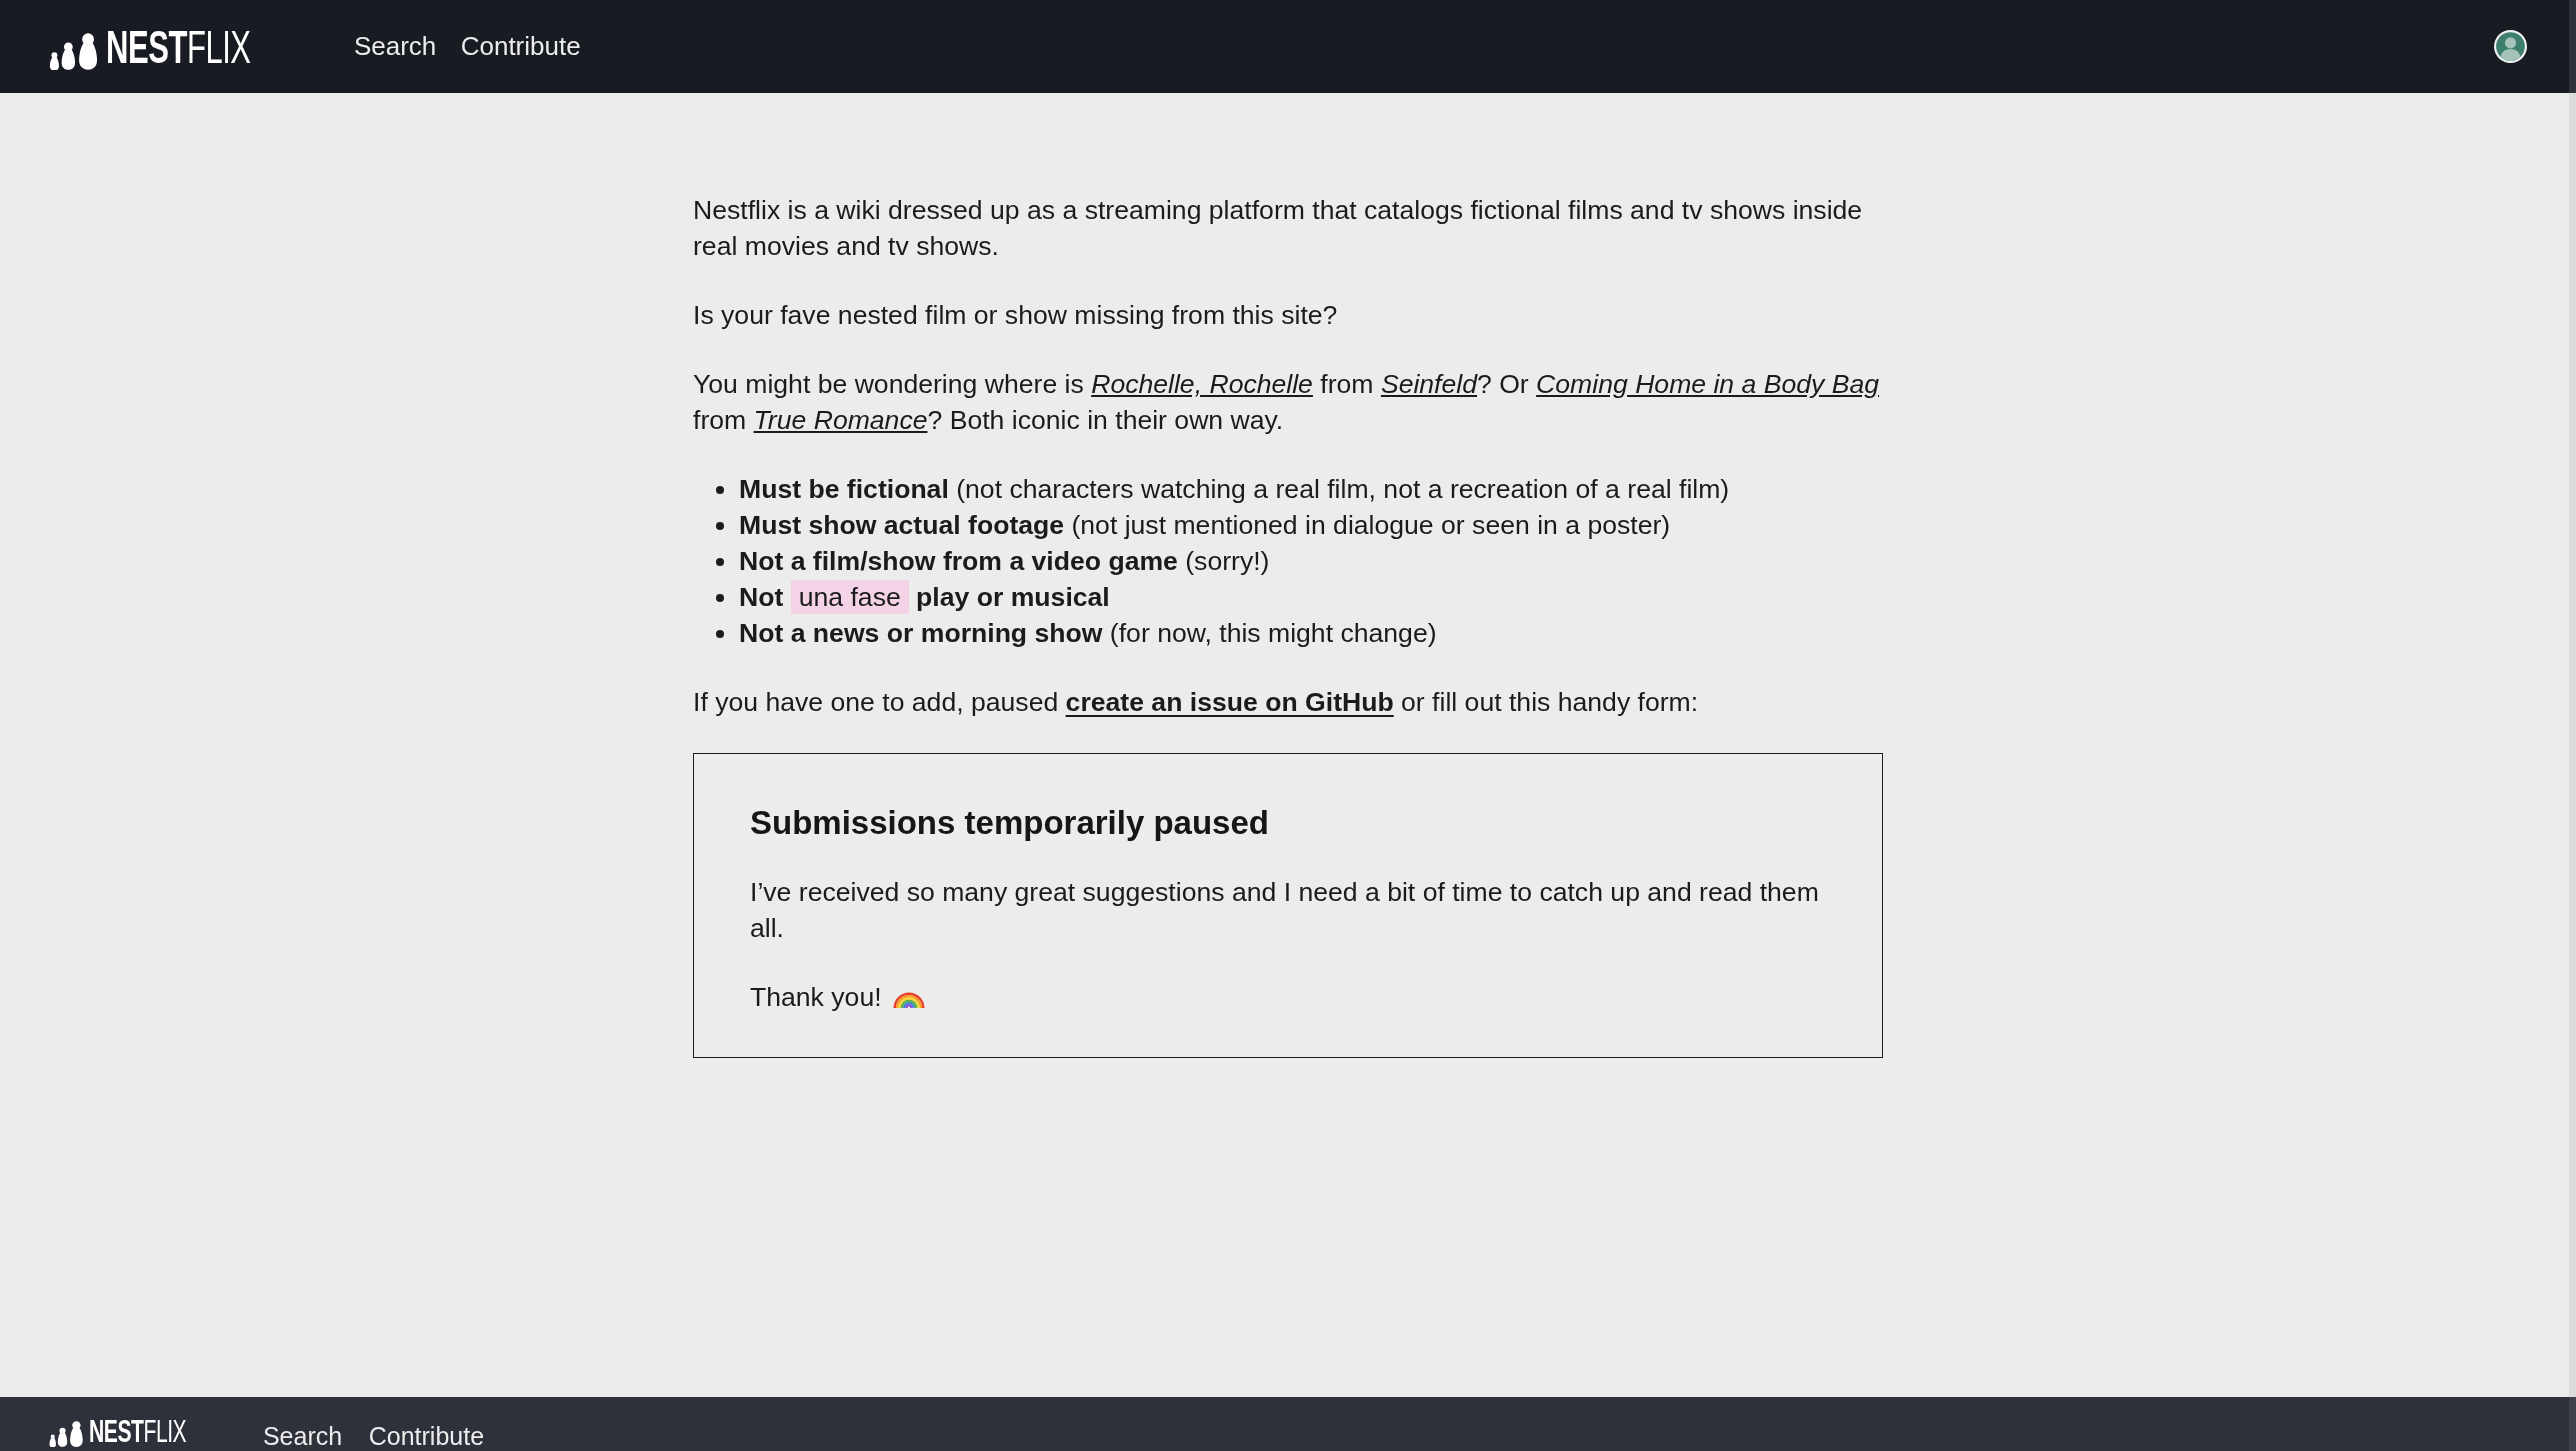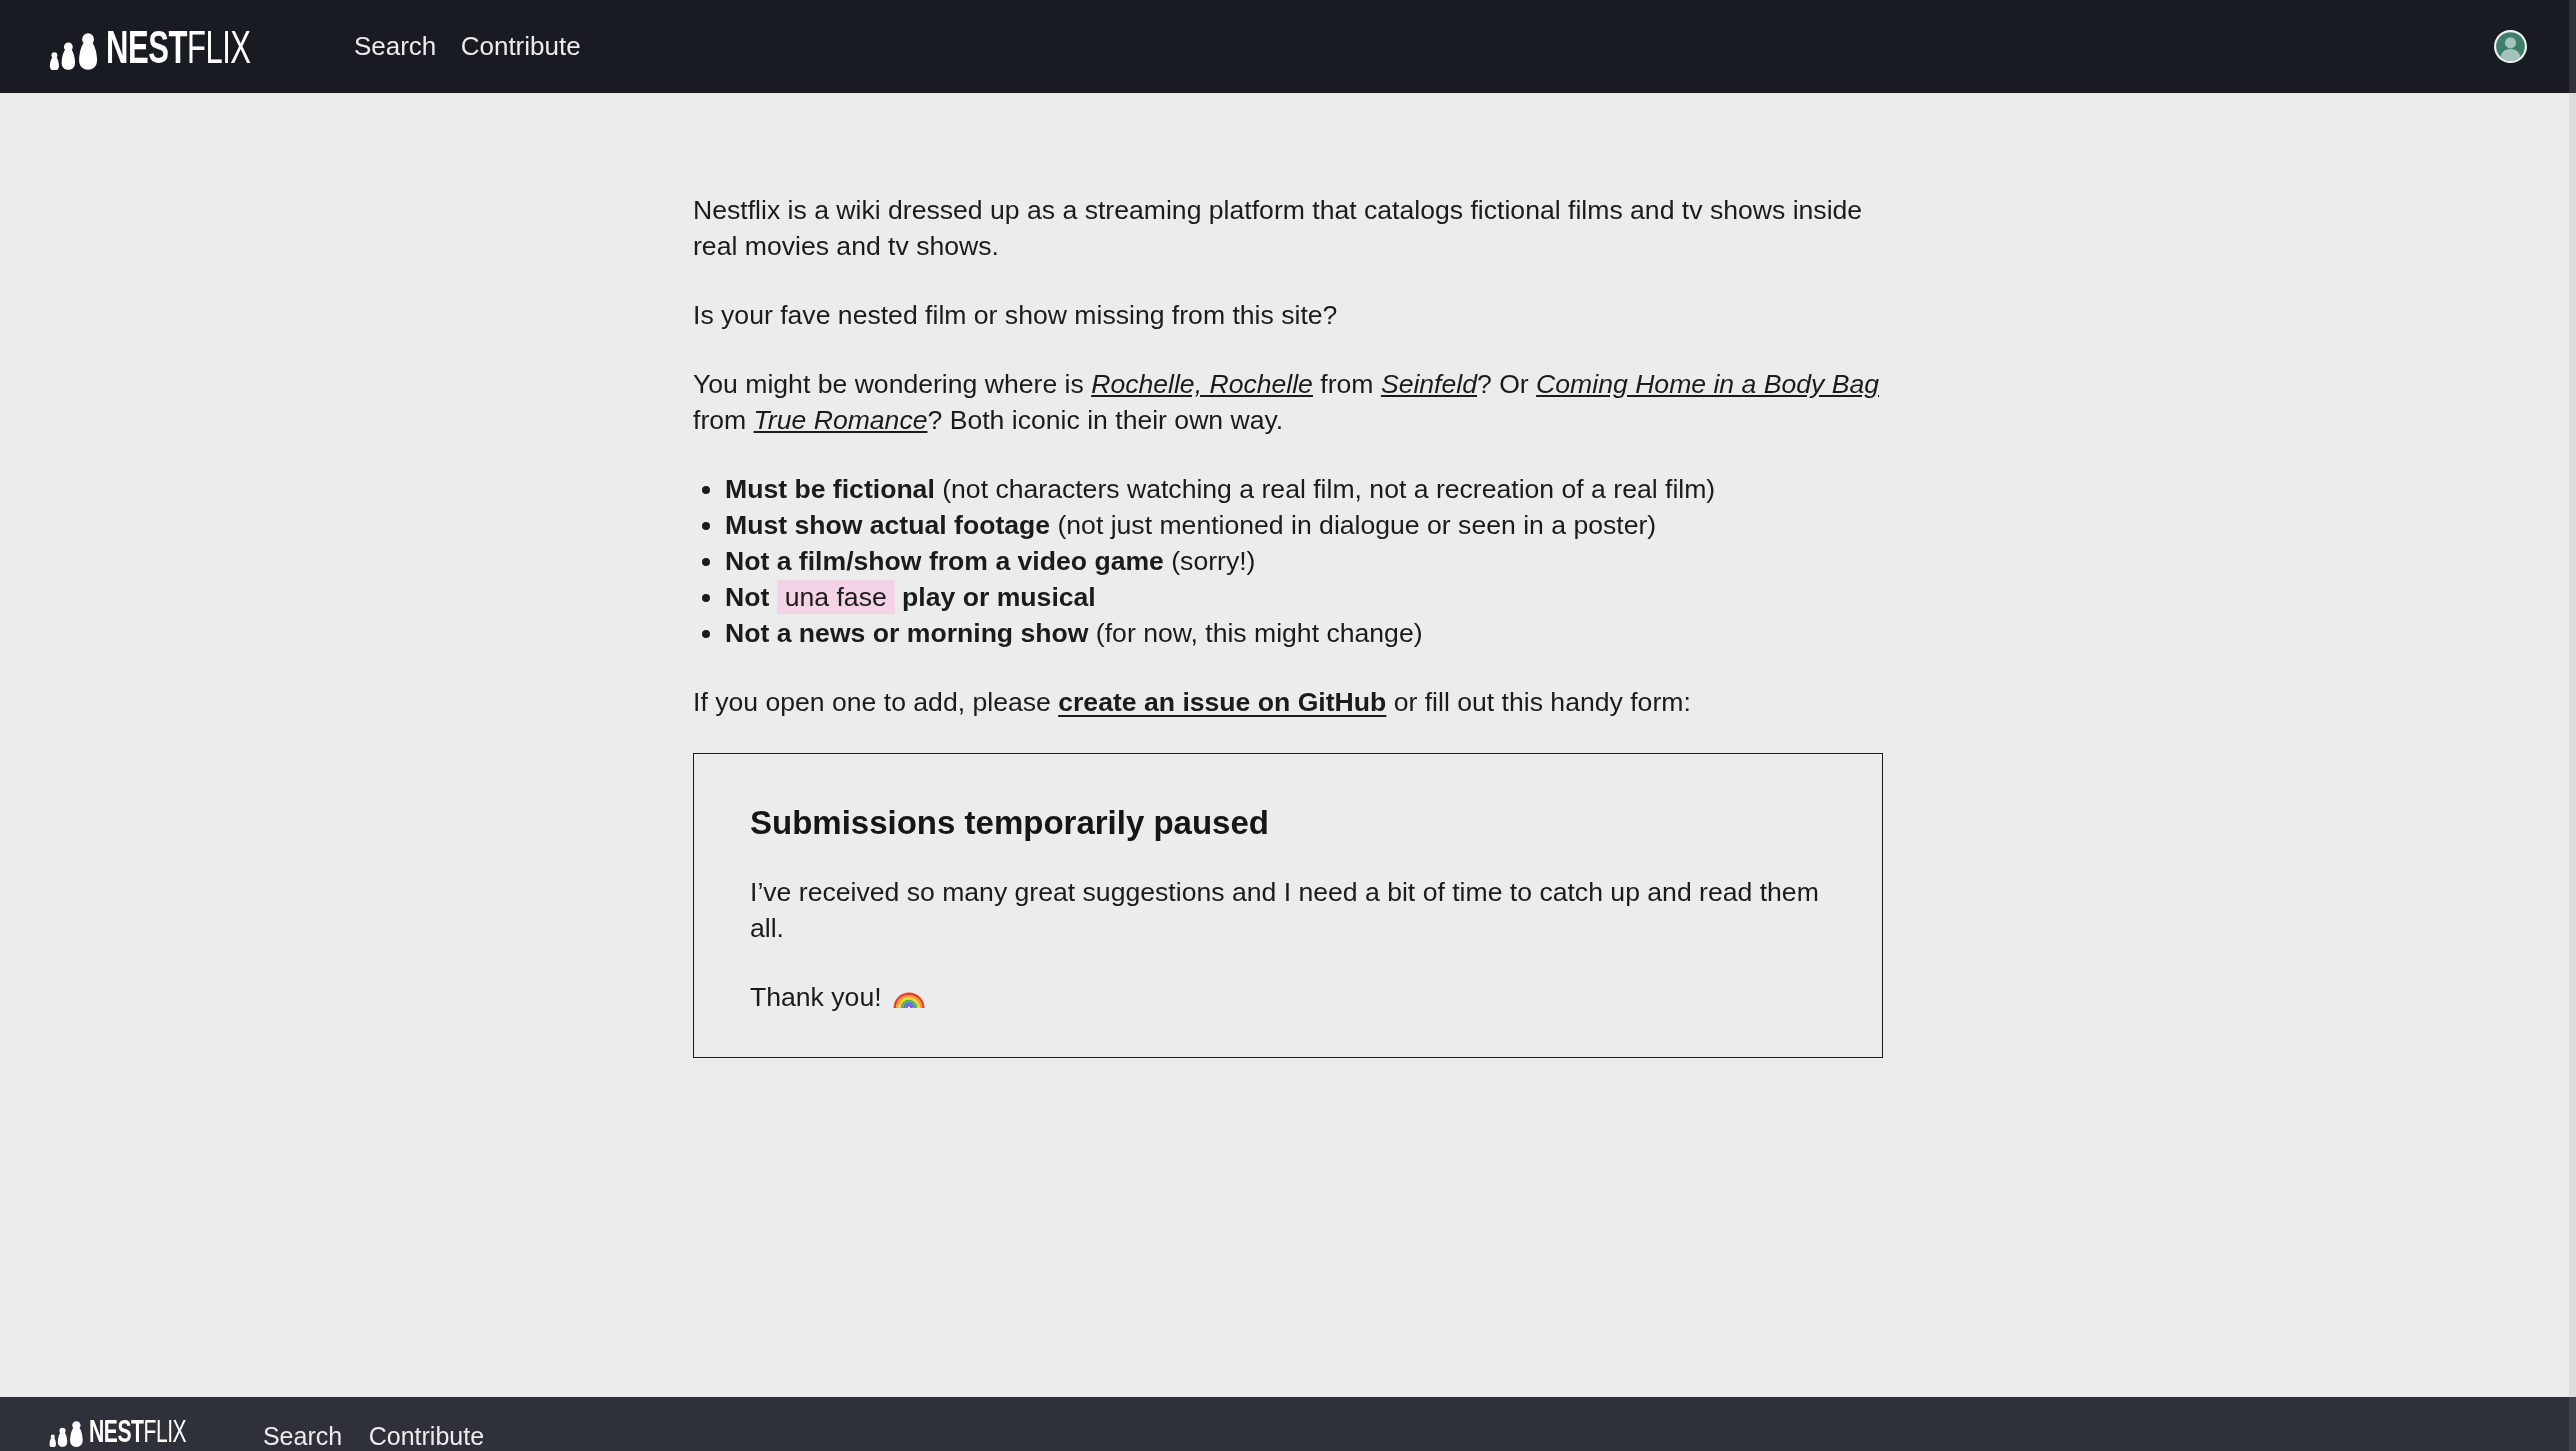--- a/index.html
+++ b/index.html
@@ -62,21 +62,21 @@
   a.seg-link{
     color:inherit;font-weight:700;cursor:pointer;
     text-decoration:underline;text-decoration-thickness:2.2px;text-underline-offset:3.6px;
   }
   .criteria-heading{font-weight:700;}
   .criteria-heading{margin-bottom:26px !important;}
   .criteria-heading .emoji{vertical-align:-2.9px;margin-right:11.5px;}
   ul.criteria{
     margin:0 0 33px;padding-left:32px;list-style:disc;
   }
-  ul.criteria li{font-size:26.6px;line-height:36px;}
+  ul.criteria li{font-size:26.6px;line-height:36px;margin-left:14px;}
 
   
   .notice{
     border:1.4px solid #1c1c1f;padding:50px 56px 40px;margin:0 0 0;
   }
   .notice h2{font-size:33px;font-weight:700;margin:0 0 32px;color:#161618;}
   .notice p{font-size:26.6px;line-height:36px;margin:6px 0 33px;}
   .notice p.thanks{margin:0;}
   .thanks .emoji{vertical-align:-2.2px;margin-left:4.3px;}
 
@@ -156,21 +156,21 @@
 
 
   <ul class="criteria">
     <li><span class="seg-bold">Must be fictional</span><span> (not characters watching a real film, not a recreation of a real film)</span></li>
     <li><span class="seg-bold">Must show actual footage</span><span> (not just mentioned in dialogue or seen in a poster)</span></li>
     <li><span class="seg-bold">Not a film/show from a video game</span><span> (sorry!)</span></li>
     <li><span class="seg-bold">Not </span><span class="seg-highlight">una fase</span><span class="seg-bold"> play or musical</span></li>
     <li><span class="seg-bold">Not a news or morning show</span><span> (for now, this might change)</span></li>
   </ul>
 
-  <p><span>If you open one to add, please </span><a class="seg-link" href="#">create an issue on GitHub</a><span> or fill out this handy form:</span></p>
+  <p><span>If you have one to add, paused </span><a class="seg-link" href="#">create an issue on GitHub</a><span> or fill out this handy form:</span></p>
 
   <div class="notice">
     <h2>Submissions temporarily paused</h2>
     <p>I’ve received so many great suggestions and I need a bit of time to catch up and read them all.</p>
     <p class="thanks">
       <span>Thank you!</span>
       <span class="emoji">
         <svg width="32" height="18.7" viewBox="0 0 44 26">
           <g fill="none" stroke-linecap="round">
             <path d="M2.2,25 A19.8,19.8 0 0 1 41.8,25" stroke="#e8402f" stroke-width="3.4"></path>

